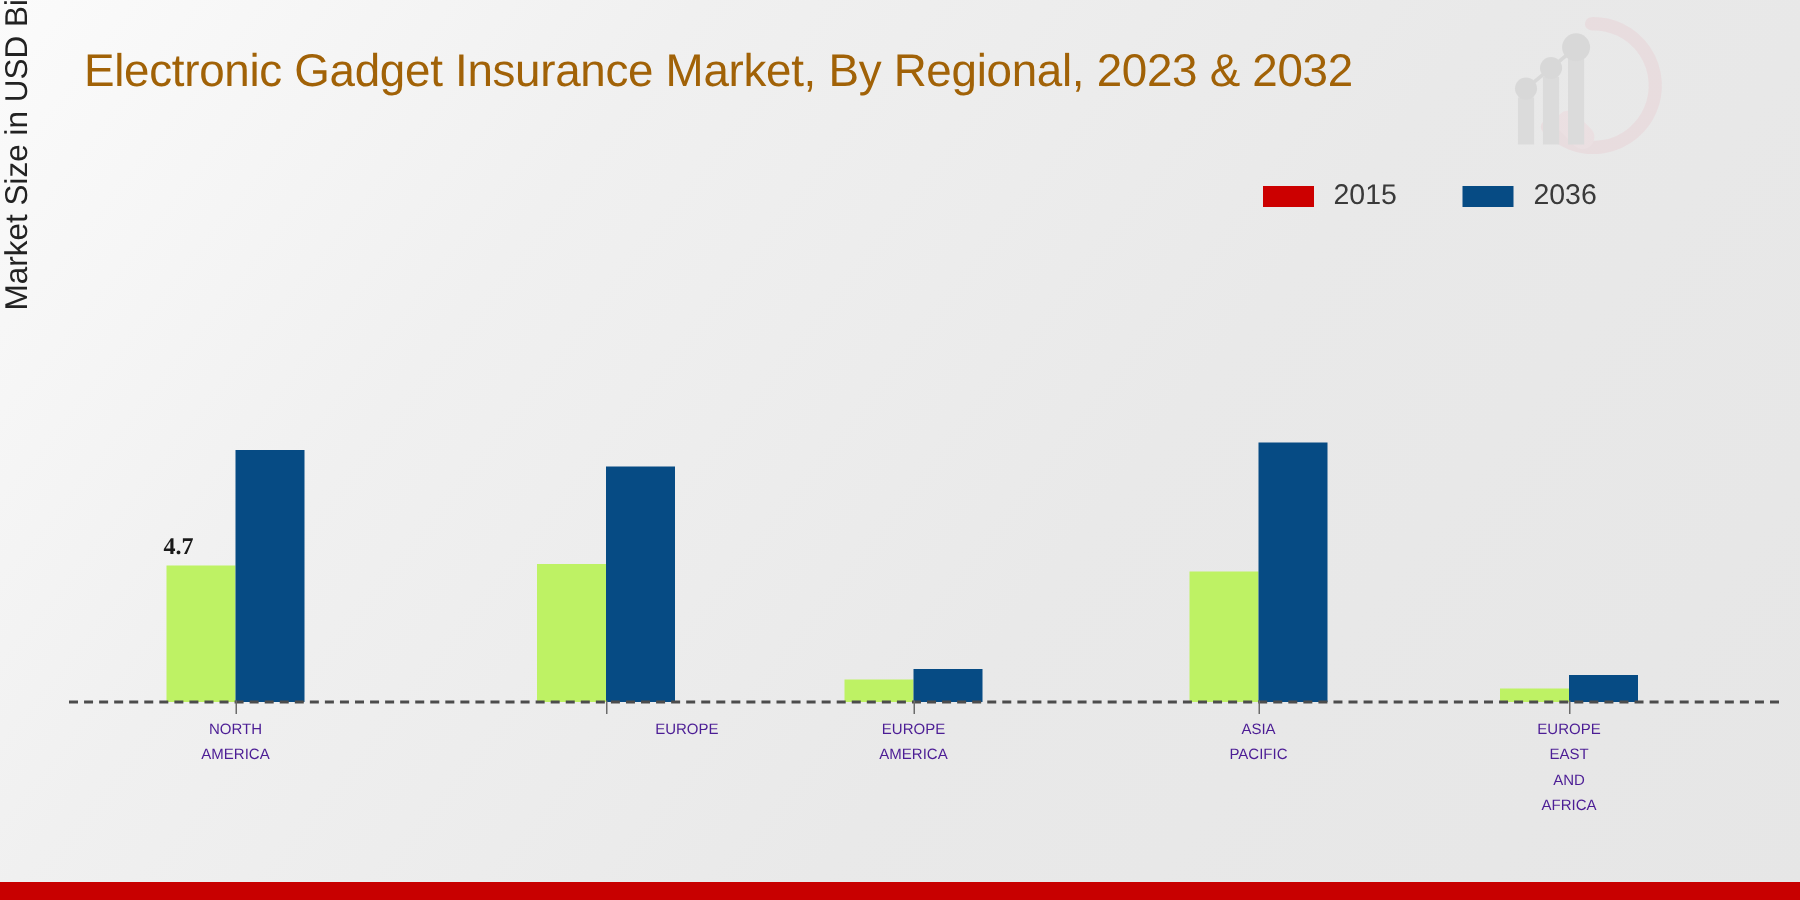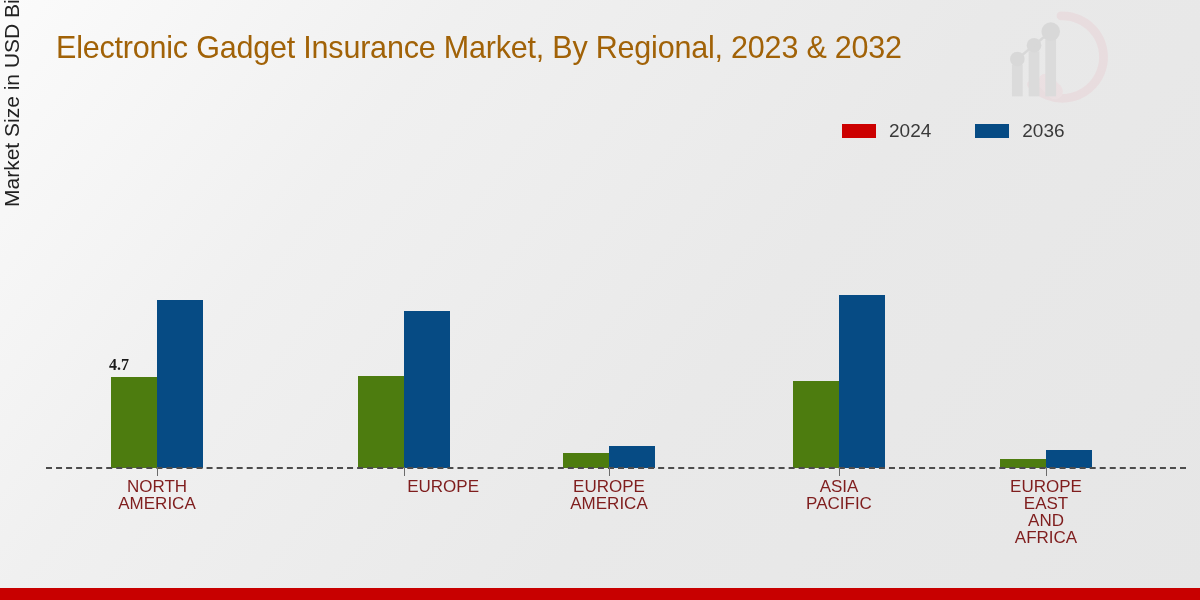--- a/index.html
+++ b/index.html
@@ -77,21 +77,21 @@
   }
   .bars {
     position: absolute;
     bottom: 0; left: 0;
     width: 94px; height: 308px;
     display: flex;
     align-items: flex-end;
     justify-content: center;
   }
   .bar { width: 46px; display: block; position: relative; }
-  .bar.red  { background: #4d7c0f; font-family: Liberation Serif, serif; }
+  .bar.red  { background: #bef264; font-family: Liberation Serif, serif; }
   .bar.blue { background: #064b84; }
   .bar-value {
     position: absolute;
     bottom: 100%;
     left: -2px;
     margin-bottom: 3px;
     font-size: 16px;
     font-weight: bold;
     color: #1a1a1a;
     white-space: nowrap;
@@ -103,23 +103,23 @@
     width: 1px; height: 9px;
     background: #6b6b6b;
   }
 
   .cat-label {
     position: absolute;
     top: 478px;
     width: 150px;
     margin-left: -75px;
     text-align: center;
-    font-size: 17px;
+    font-size: 10px;
     line-height: 17px;
-    color: #7f1d1d;
+    color: #4c1d95;
   }
 
   
   #footer-bar {
     position: absolute;
     left: 0; bottom: 0;
     width: 1200px; height: 12px;
     background: #c80000;
   }
 </style>
@@ -138,21 +138,21 @@
     <circle cx="47.5" cy="24" r="9.5" fill="#c9c9c9"></circle>
     <path d="M13.5 52 L30.5 38 L47.5 24" fill="none" stroke="#c9c9c9" stroke-width="2.5"></path>
   </svg>
 </div>
 
 <div id="chart-title">Electronic Gadget Insurance Market, By Regional, 2023 &amp; 2032</div>
 
 <div id="legend">
   <div class="legend-item">
     <span class="legend-swatch" style="background:#cc0000"></span>
-    <span class="legend-label">2024</span>
+    <span class="legend-label">2015</span>
   </div>
   <div class="legend-item">
     <span class="legend-swatch" style="background:#064b84"></span>
     <span class="legend-label">2036</span>
   </div>
 </div>
 
 <div id="y-axis-title">Market Size in USD Billion</div>
 
 <div id="plot-area">

